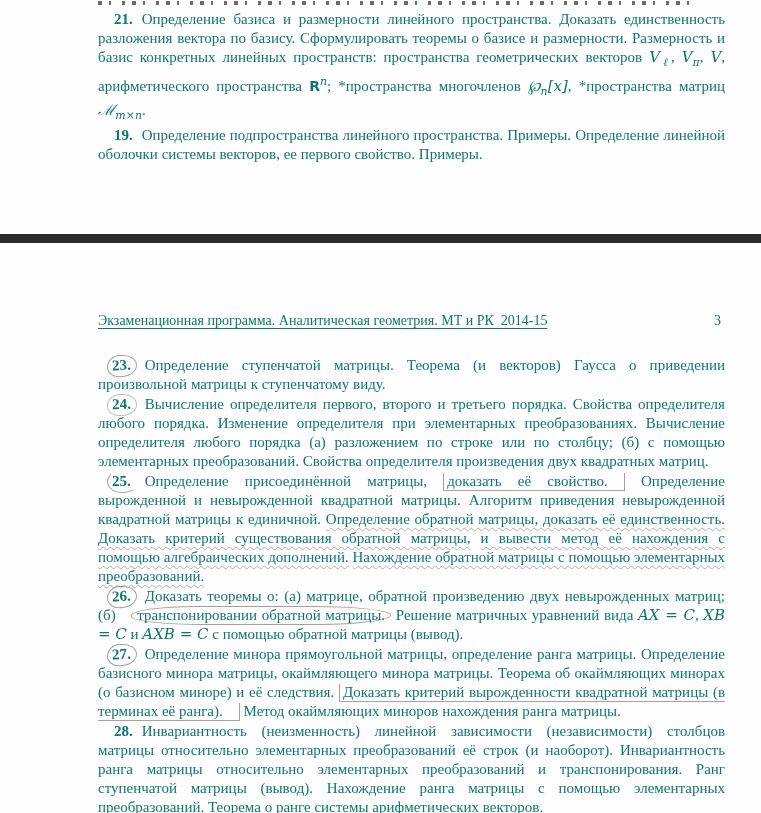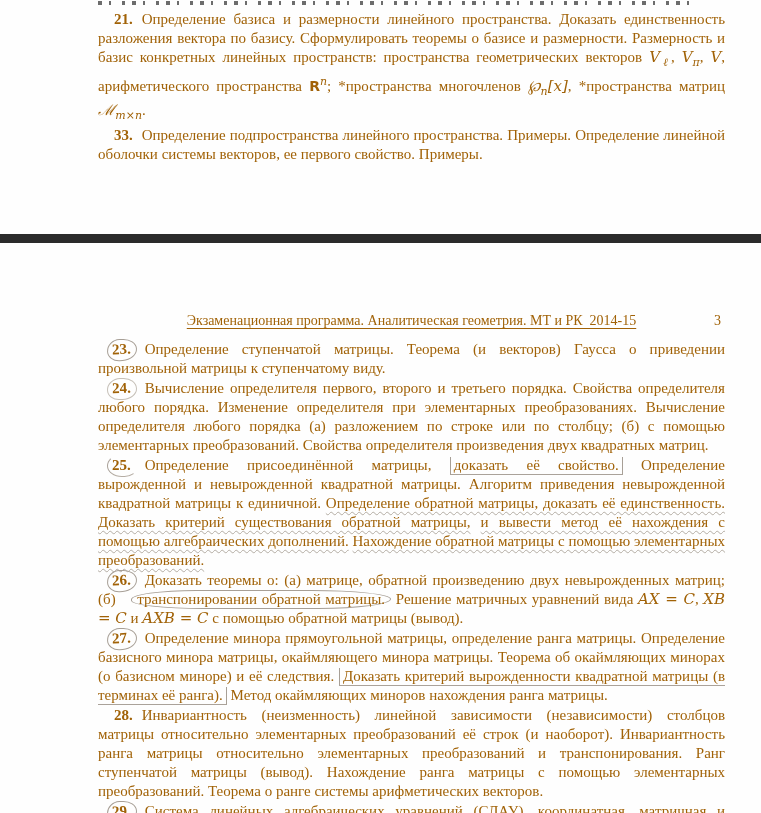--- a/index.html
+++ b/index.html
@@ -2,21 +2,21 @@
 <html><head>
 <meta charset="utf-8">
 <style>
   html,body{margin:0;padding:0;background:#ffffff;}
   #page{
     position:relative;
     width:761px;height:813px;
     background:#fefefe;
     overflow:hidden;
     font-family:"Liberation Serif","DejaVu Serif",serif;
-    color:#a16207;
+    color:#0f766e;
   }
   
   .top-artifact{
     height:4px;margin:1px 70px 0 98px;
     background:repeating-linear-gradient(90deg,#3c3c3c 0 4px,transparent 4px 11px,#3c3c3c 11px 13px,transparent 13px 24px,#3c3c3c 24px 27px,transparent 27px 34px);
     opacity:.75;
   }
   .sec{padding:0 36px 0 98px;}
   .sec-page2{padding-top:4px;}
   p.item{
@@ -38,62 +38,62 @@
   }
   .m-plain{}
   .m-math{font-style:italic;font-family:"DejaVu Serif",serif;}
   .m-sub{font-style:italic;font-size:11px;vertical-align:sub;font-family:"DejaVu Serif",serif;}
   .m-sup{font-style:italic;font-size:11px;vertical-align:super;font-family:"DejaVu Serif",serif;}
   .m-bold{font-weight:bold;font-family:"DejaVu Sans","Liberation Sans",sans-serif;font-size:14px;}
   .m-boxed{
     border-left:1.5px solid #a79f96;
     border-right:1.5px solid #a79f96;
     border-bottom:1.5px solid #aaa29a;
-    padding:0 3px 1px 3px;
+    padding:0 16px 1px 3px;
   }
   .m-wavy{
     text-decoration-line:underline;
     text-decoration-style:wavy;
     text-decoration-color:#b3aca3;
     text-decoration-thickness:1px;
     text-underline-offset:3px;
   }
   .m-oval{
     border:1.4px solid #a79f96;
     border-radius:45% 55% 50% 50% / 90% 85% 95% 80%;
     padding:0 5px 1px 5px;
     margin-left:11px;
   }
   .divider{height:9px;background:#2b2b2b;margin-top:70px;}
   .header{
     position:relative;
-    margin:70px 36px 8px 98px;
+    margin:70px 36px 24px 98px;
     height:19px;
     font-size:14px;
-    text-align:center;
+    text-align:left;
   }
   .header-title{
     white-space:pre;
     text-decoration:underline;
     text-underline-offset:3px;
     text-decoration-thickness:1px;
   }
   .page-number{position:absolute;right:4px;top:0;font-size:14px;}
 </style>
 </head>
 <body>
 
 <div id="page">
 
   <div class="top-artifact"></div>
 
   <div class="sec sec-page2">
     <div>
         <p class="item"><span class="num">21.</span><span class="m-plain">Определение базиса и размерности линейного пространства. Доказать единственность разложения вектора по базису. Сформулировать теоремы о базисе и размерности. Размерность и базис конкретных линейных пространств: пространства геометрических векторов </span><span class="m-math">V</span><span class="m-sub">ℓ</span><span class="m-plain">, </span><span class="m-math">V</span><span class="m-sub">π</span><span class="m-plain">, </span><span class="m-math">V</span><span class="m-plain">, арифметического пространства </span><span class="m-bold">R</span><span class="m-sup">n</span><span class="m-plain">; *пространства многочленов </span><span class="m-math">℘</span><span class="m-sub">n</span><span class="m-math">[x]</span><span class="m-plain">, *пространства матриц </span><span class="m-math">ℳ</span><span class="m-sub">m×n</span><span class="m-plain">.</span></p>
-        <p class="item"><span class="num">33.</span><span class="m-plain">Определение подпространства линейного пространства. Примеры. Определение линейной оболочки системы векторов, ее первого свойство. Примеры.</span></p>
+        <p class="item"><span class="num">19.</span><span class="m-plain">Определение подпространства линейного пространства. Примеры. Определение линейной оболочки системы векторов, ее первого свойство. Примеры.</span></p>
       </div>
   </div>
 
   <div class="divider" style="background: rgb(43, 43, 43);"></div>
 
   <div class="header">
     <span class="header-title">Экзаменационная программа. Аналитическая геометрия. МТ и РК  2014-15</span>
     <span class="page-number">3</span>
   </div>
 

